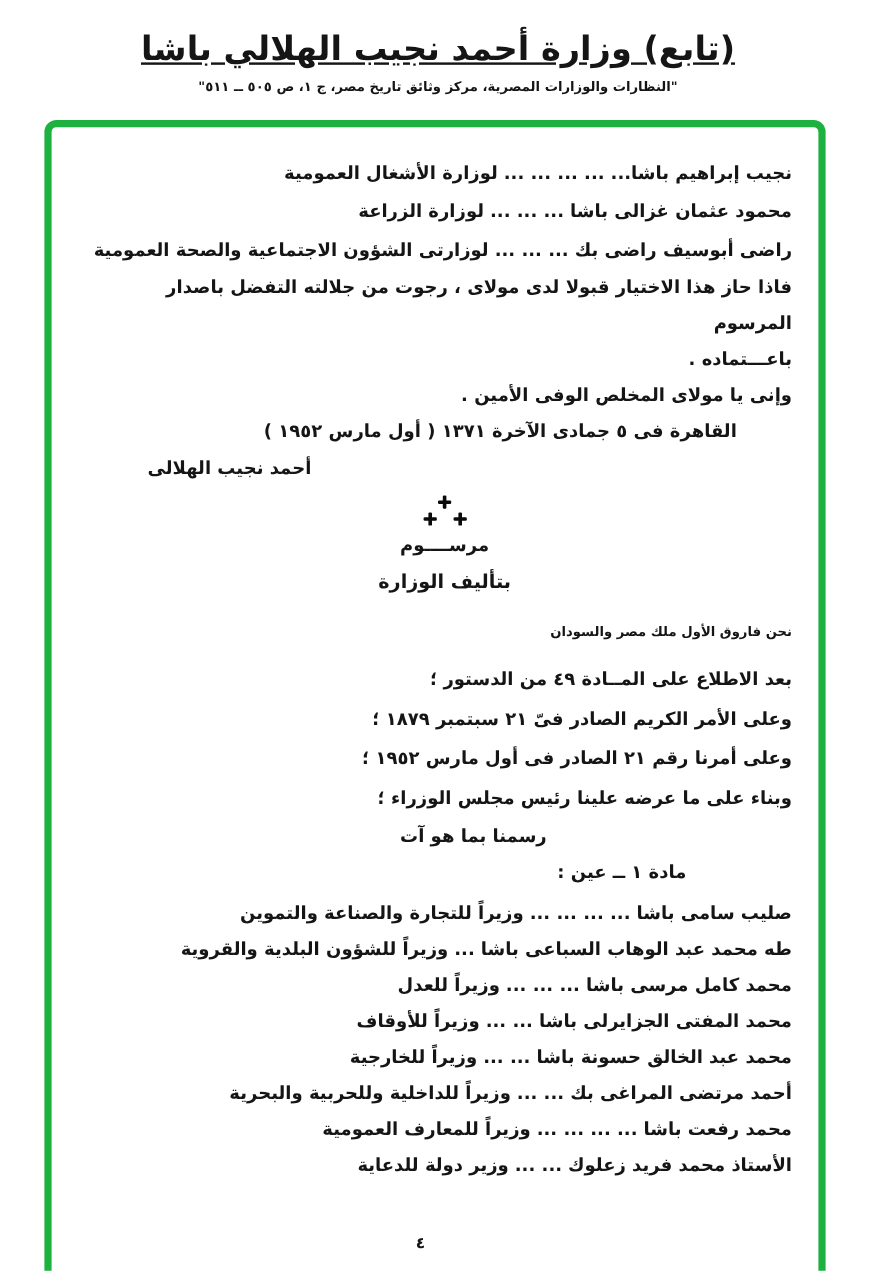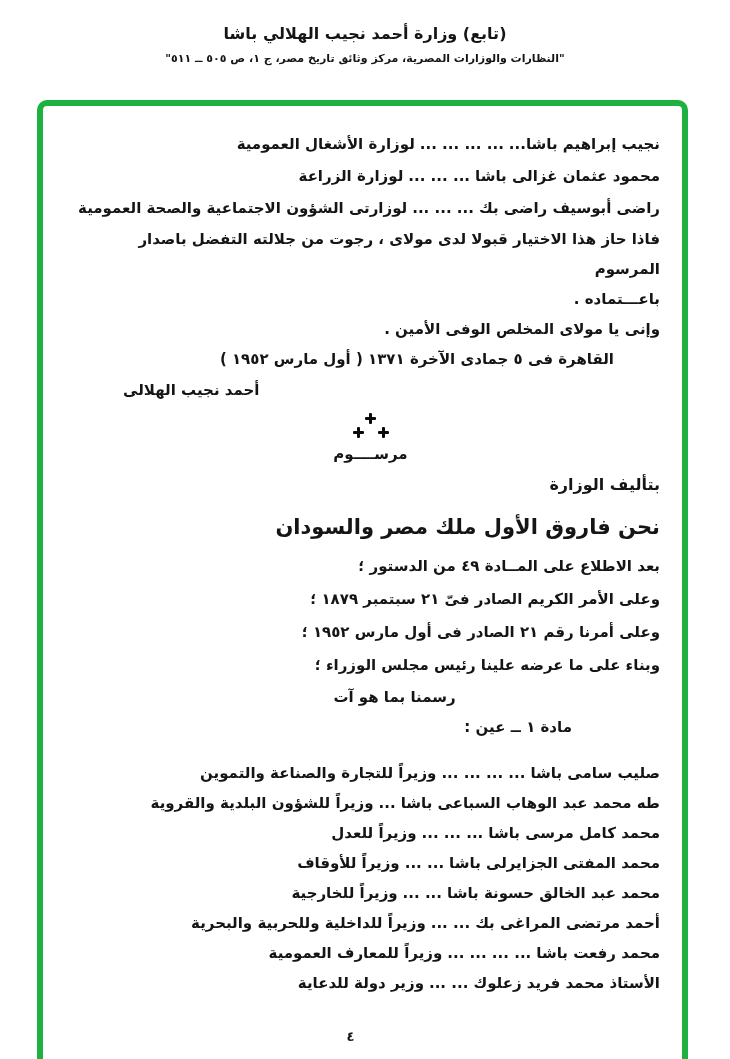--- a/index.html
+++ b/index.html
@@ -2,21 +2,21 @@
 <html lang="ar"><head>
 <meta charset="utf-8">
 <style>
   html,body{margin:0;padding:0;}
   body{
     width:730px;height:1059px;position:relative;overflow:hidden;
     background:#ffffff;color:#151515;
     font-family:"DejaVu Sans",sans-serif;font-weight:700;
   }
   .header{position:absolute;top:24px;left:0;width:100%;text-align:center;direction:rtl;}
-  .header-title{font-size:16px;letter-spacing:0;}
+  .header-title{font-size:28px;letter-spacing:0;text-decoration:underline;}
   .header-source{margin-top:9px;font-size:11px;}
 
   .frame{
     position:absolute;left:37px;top:100px;width:651px;height:1059px;
     border:6px solid #1db13f;border-radius:10px;box-sizing:border-box;
   }
   .content{
     position:absolute;top:0;left:0;right:0;bottom:0;
     padding:22px 22px 0 38px;direction:rtl;text-align:right;
     font-size:15px;line-height:32px;
@@ -28,27 +28,27 @@
   .dateline{line-height:30px;margin-right:46px;}
   .signature{line-height:32px;text-align:left;padding-left:42px;}
 
   .stars{margin-top:6px;height:26px;display:flex;flex-direction:column;align-items:center;justify-content:center;gap:3px;}
   .stars-row{display:flex;gap:14px;}
   .plus{position:relative;width:11px;height:11px;display:inline-block;}
   .plus::before{content:"";position:absolute;left:4px;top:0;width:3px;height:11px;background:#0a0a0a;border-radius:1px;}
   .plus::after{content:"";position:absolute;top:4px;left:0;width:11px;height:3px;background:#0a0a0a;border-radius:1px;}
 
   .decree-title{text-align:center;font-size:15px;line-height:28px;margin-top:2px;}
-  .decree-subtitle{text-align:right;font-size:16px;line-height:24px;margin-top:5px;}
-  .royal{font-size:21px;line-height:30px;margin-top:15px;}
+  .decree-subtitle{text-align:center;font-size:16px;line-height:24px;margin-top:5px;}
+  .royal{font-size:11px;line-height:30px;margin-top:15px;}
   .recitals{margin-top:8px;}
   .recital{line-height:33px;}
   .enactment{text-align:center;line-height:30px;padding-left:48px;}
   .article{line-height:30px;margin-right:88px;}
-  .ministers{margin-top:16px;text-align:right;}
+  .ministers{margin-top:4px;text-align:right;}
   .minister-row{line-height:30px;white-space:nowrap;}
 
   .page-number{position:absolute;top:1029px;left:0;width:96%;text-align:center;font-size:13px;}
 </style>
 </head>
 <body>
 
 <div class="header">
   <div class="header-title">(تابع) وزارة أحمد نجيب الهلالي باشا</div>
   <div class="header-source">"النظارات والوزارات المصرية، مركز وثائق تاريخ مصر، ج ١، ص ٥٠٥ ــ ٥١١"</div>

